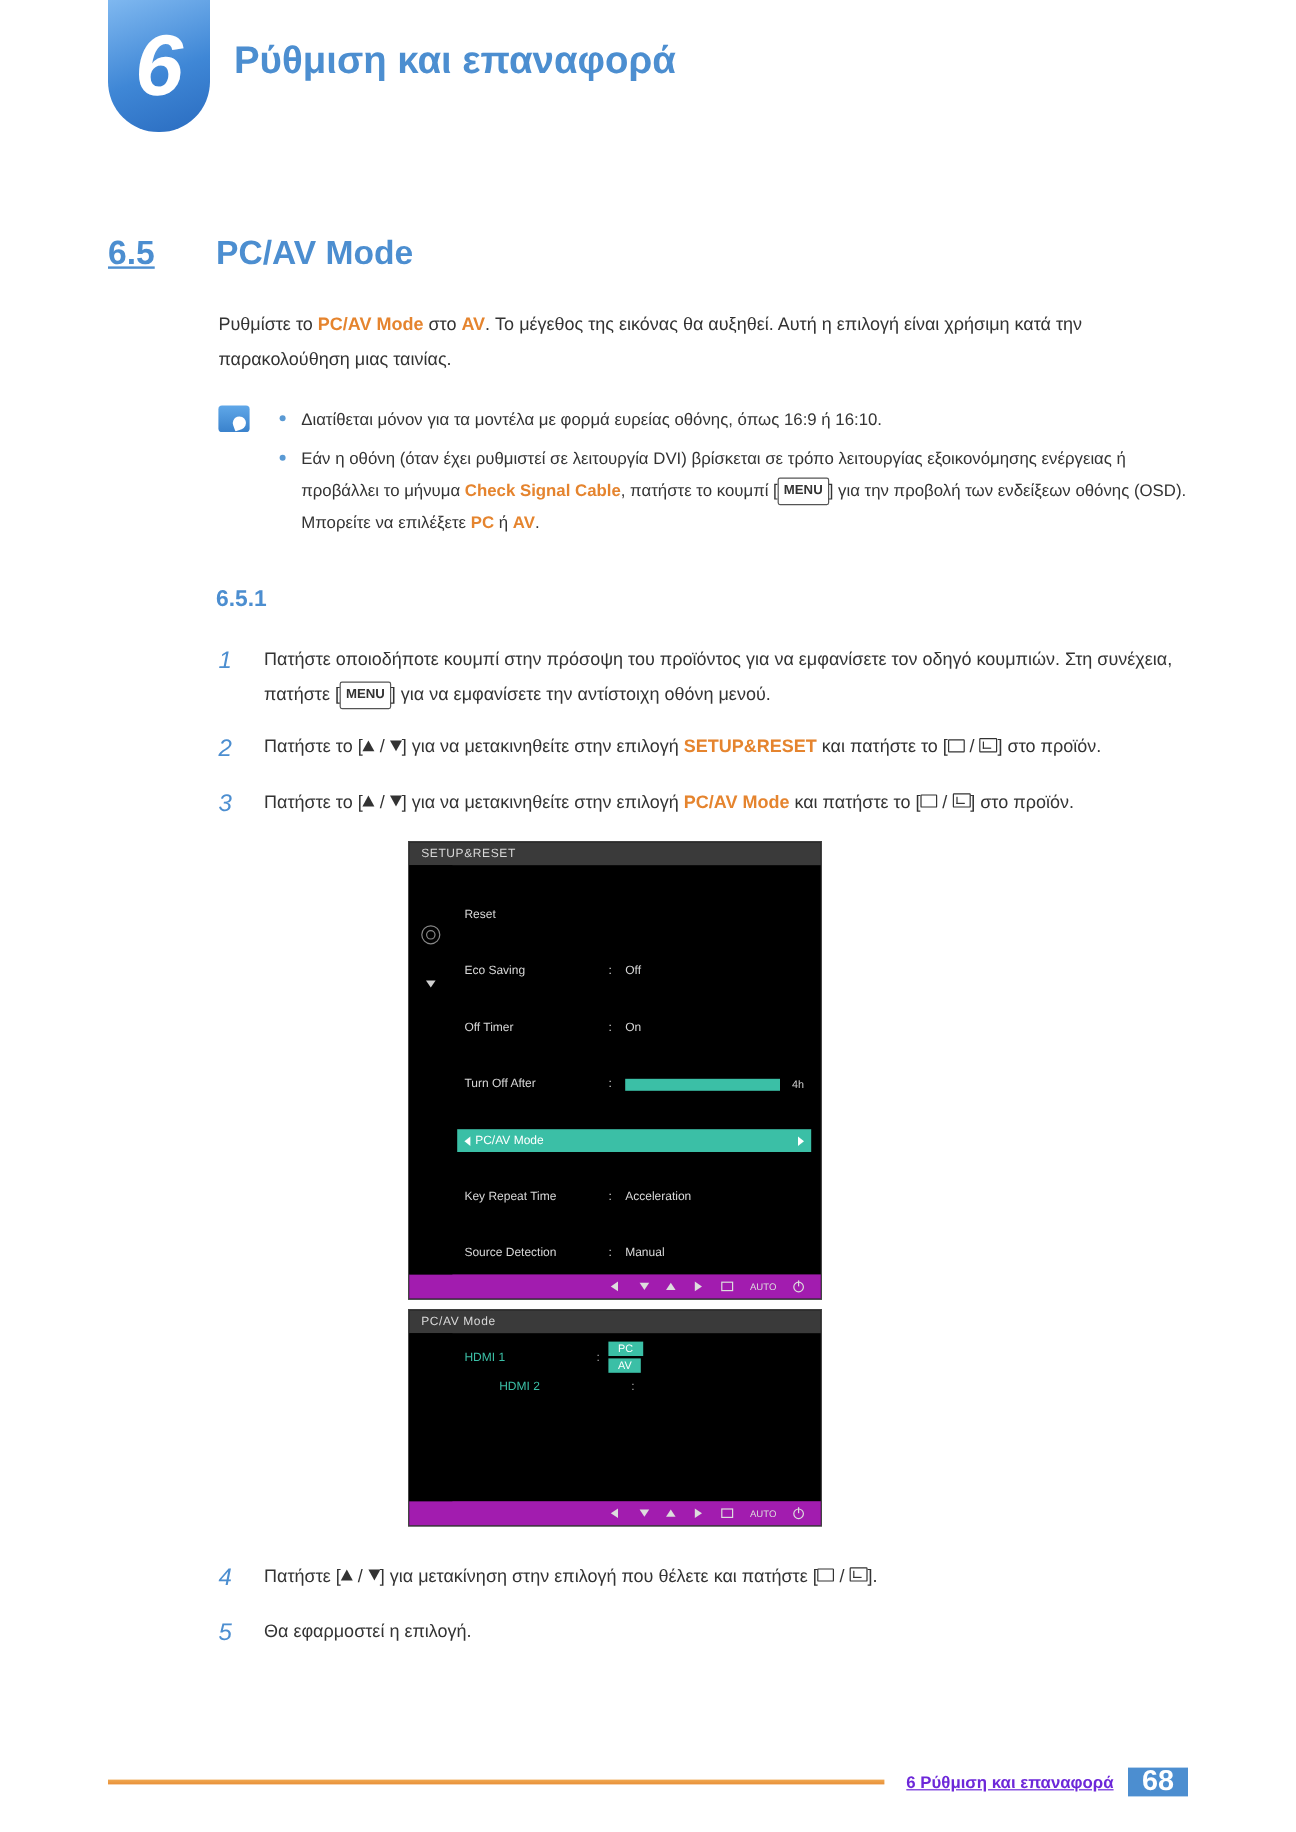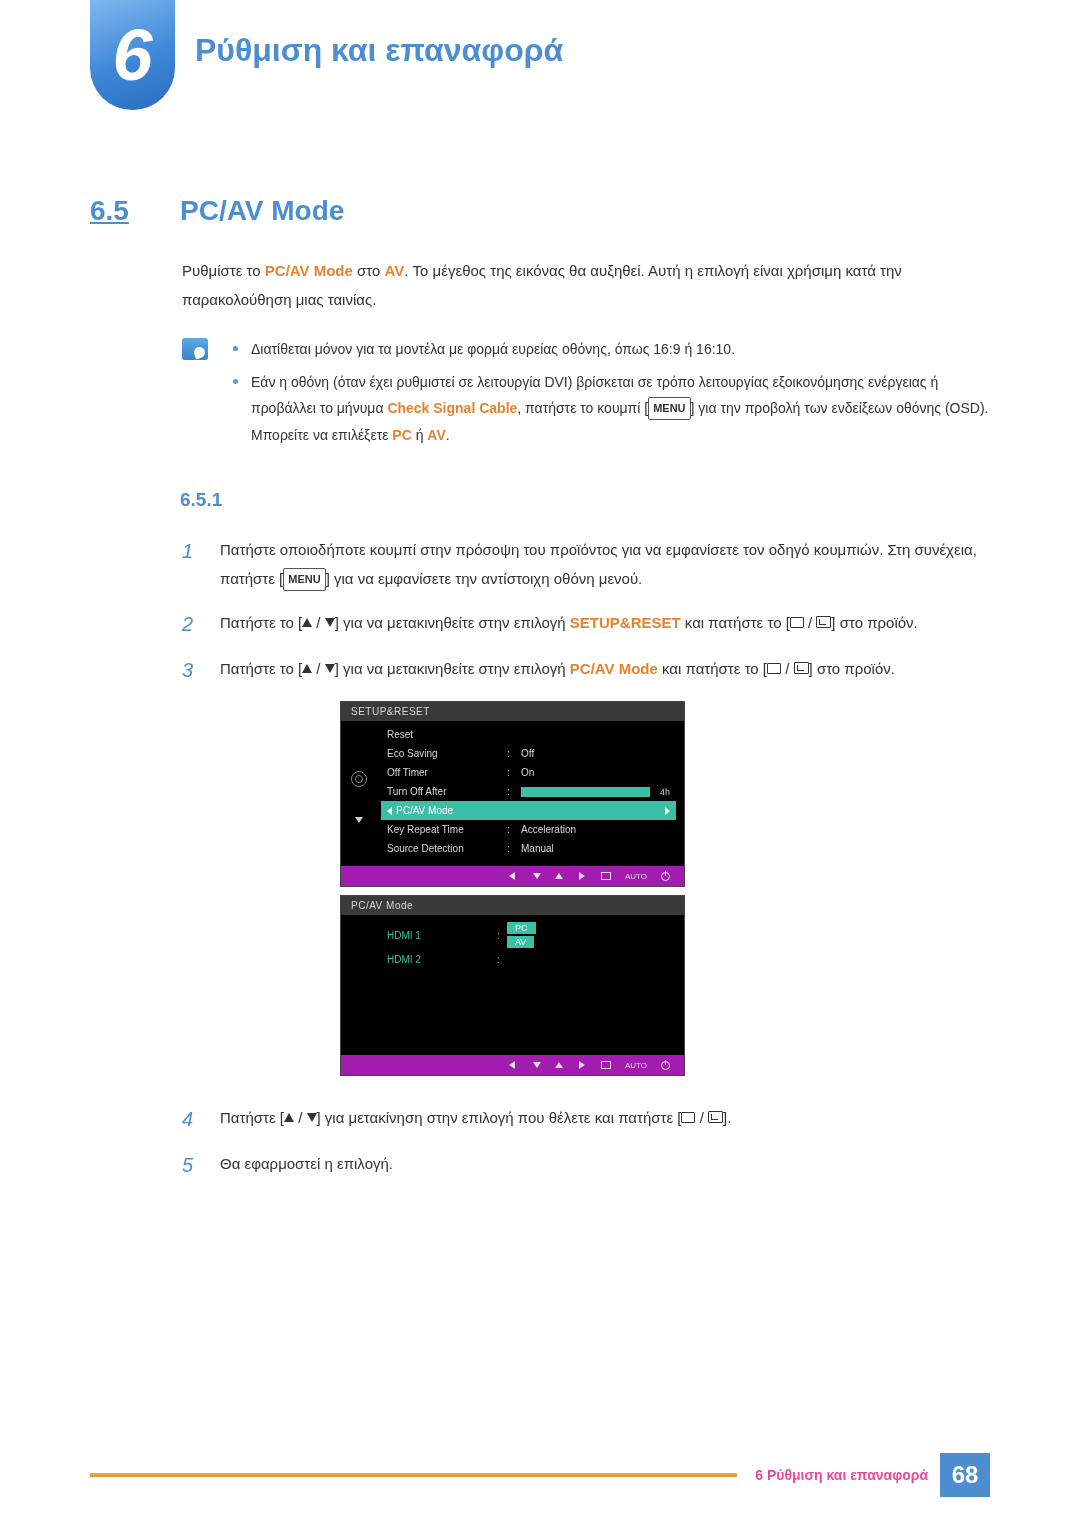--- a/index.html
+++ b/index.html
@@ -191,20 +191,21 @@
     position:relative;
   }
   .gear::before{content:"";position:absolute;inset:3px;border:1.5px solid #888;border-radius:50%;}
   .arrow-down-sm{width:0;height:0;border-left:4px solid transparent;border-right:4px solid transparent;border-top:6px solid #d0d0d0;}
   .osd-rows { flex:1; padding: 4px 8px 8px 4px; }
   .osd-row {
     display: flex;
     padding: 4px 6px;
     align-items: center;
     font-size: 10px;
+    margin-top: 28px;
   }
   .osd-row.sel { background: #3bbfa6; color: #fff; }
   .osd-row .lbl { width: 120px; }
   .osd-row .colon { width: 14px; }
   .osd-row .val { flex:1; }
   .osd-row .bar {
     height: 10px;
     background: #3bbfa6;
     flex: 1;
     margin-right: 6px;
@@ -233,48 +234,49 @@
   .btn-pwr::after{content:"";position:absolute;left:3px;top:-2px;width:1px;height:5px;background:#ddd;}
 
   .osd2 { margin-top: 8px; }
   .osd2 .osd-body { min-height: 140px; }
   .osd2 .osd-rows { padding-top: 4px; }
   .row2 { display:flex; padding:3px 6px; font-size:10px; align-items:center; }
   .row2 .lbl { width:110px; color:#3bbfa6; }
   .row2 .colon { width:10px; color:#aaa;}
   .pill { background:#3bbfa6; color:#fff; padding:1px 8px; font-size:9px; display:inline-block;}
   .pill2 { background:#3bbfa6; color:#fff; padding:1px 8px; font-size:9px; display:inline-block; margin-top:2px;}
-  .row2.dim .lbl { color:#888;}
+  .row2.dim .lbl { color:#888;margin-left:29px;}
 
   .footer {
     position: absolute;
     left: 90px;
     right: 90px;
     bottom: 30px;
     display: flex;
     align-items: center;
   }
   .footer-bar {
     flex: 1;
     height: 4px;
     background: linear-gradient(#f0a850,#e8903a);
   }
   .footer-label {
-    color: #ec4899;
+    color: #6d28d9;
     font-size: 14px;
     font-weight: bold;
     margin: 0 12px 0 18px;
+    text-decoration: underline;
   }
   .footer-page {
     background: #4c8ed0;
     color: #fff;
     font-size: 24px;
     font-weight: bold;
     width: 50px;
-    height: 44px;
+    height: 24px;
     display: flex;
     align-items: center;
     justify-content: center;
   }
 </style>
 </head>
 <body>
 
 <div class="page">
   <div class="chapter-badge">6</div>

